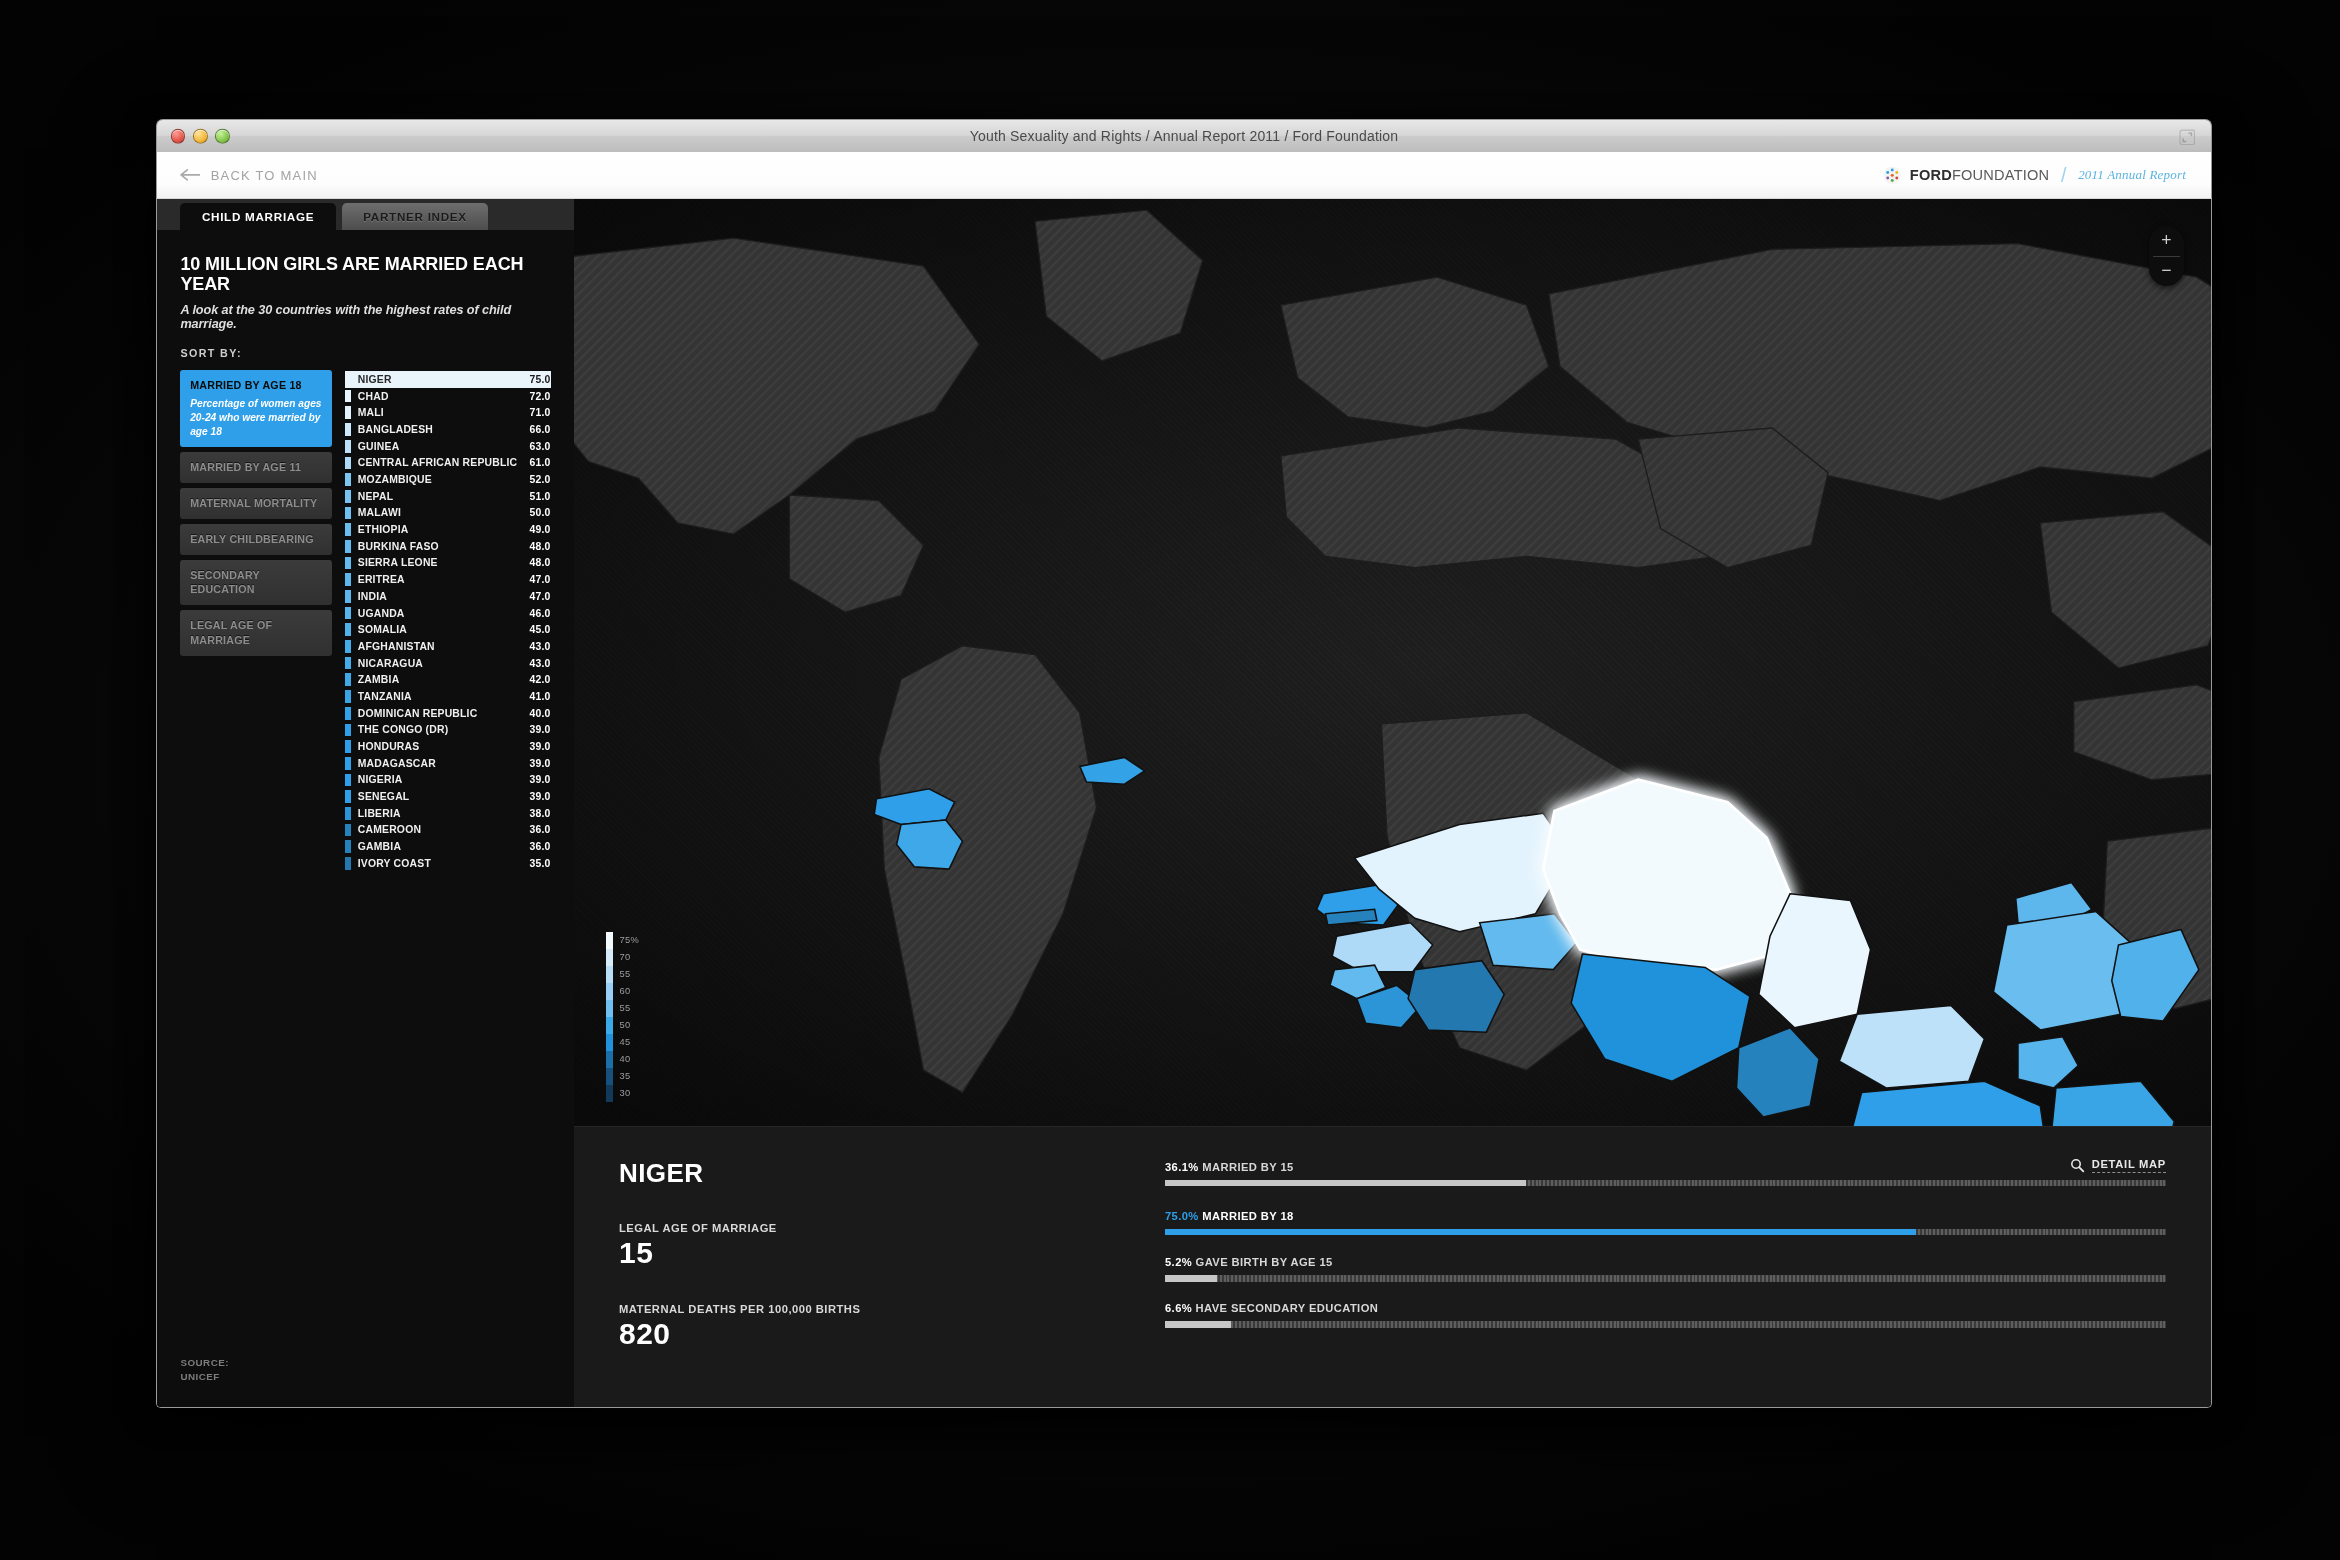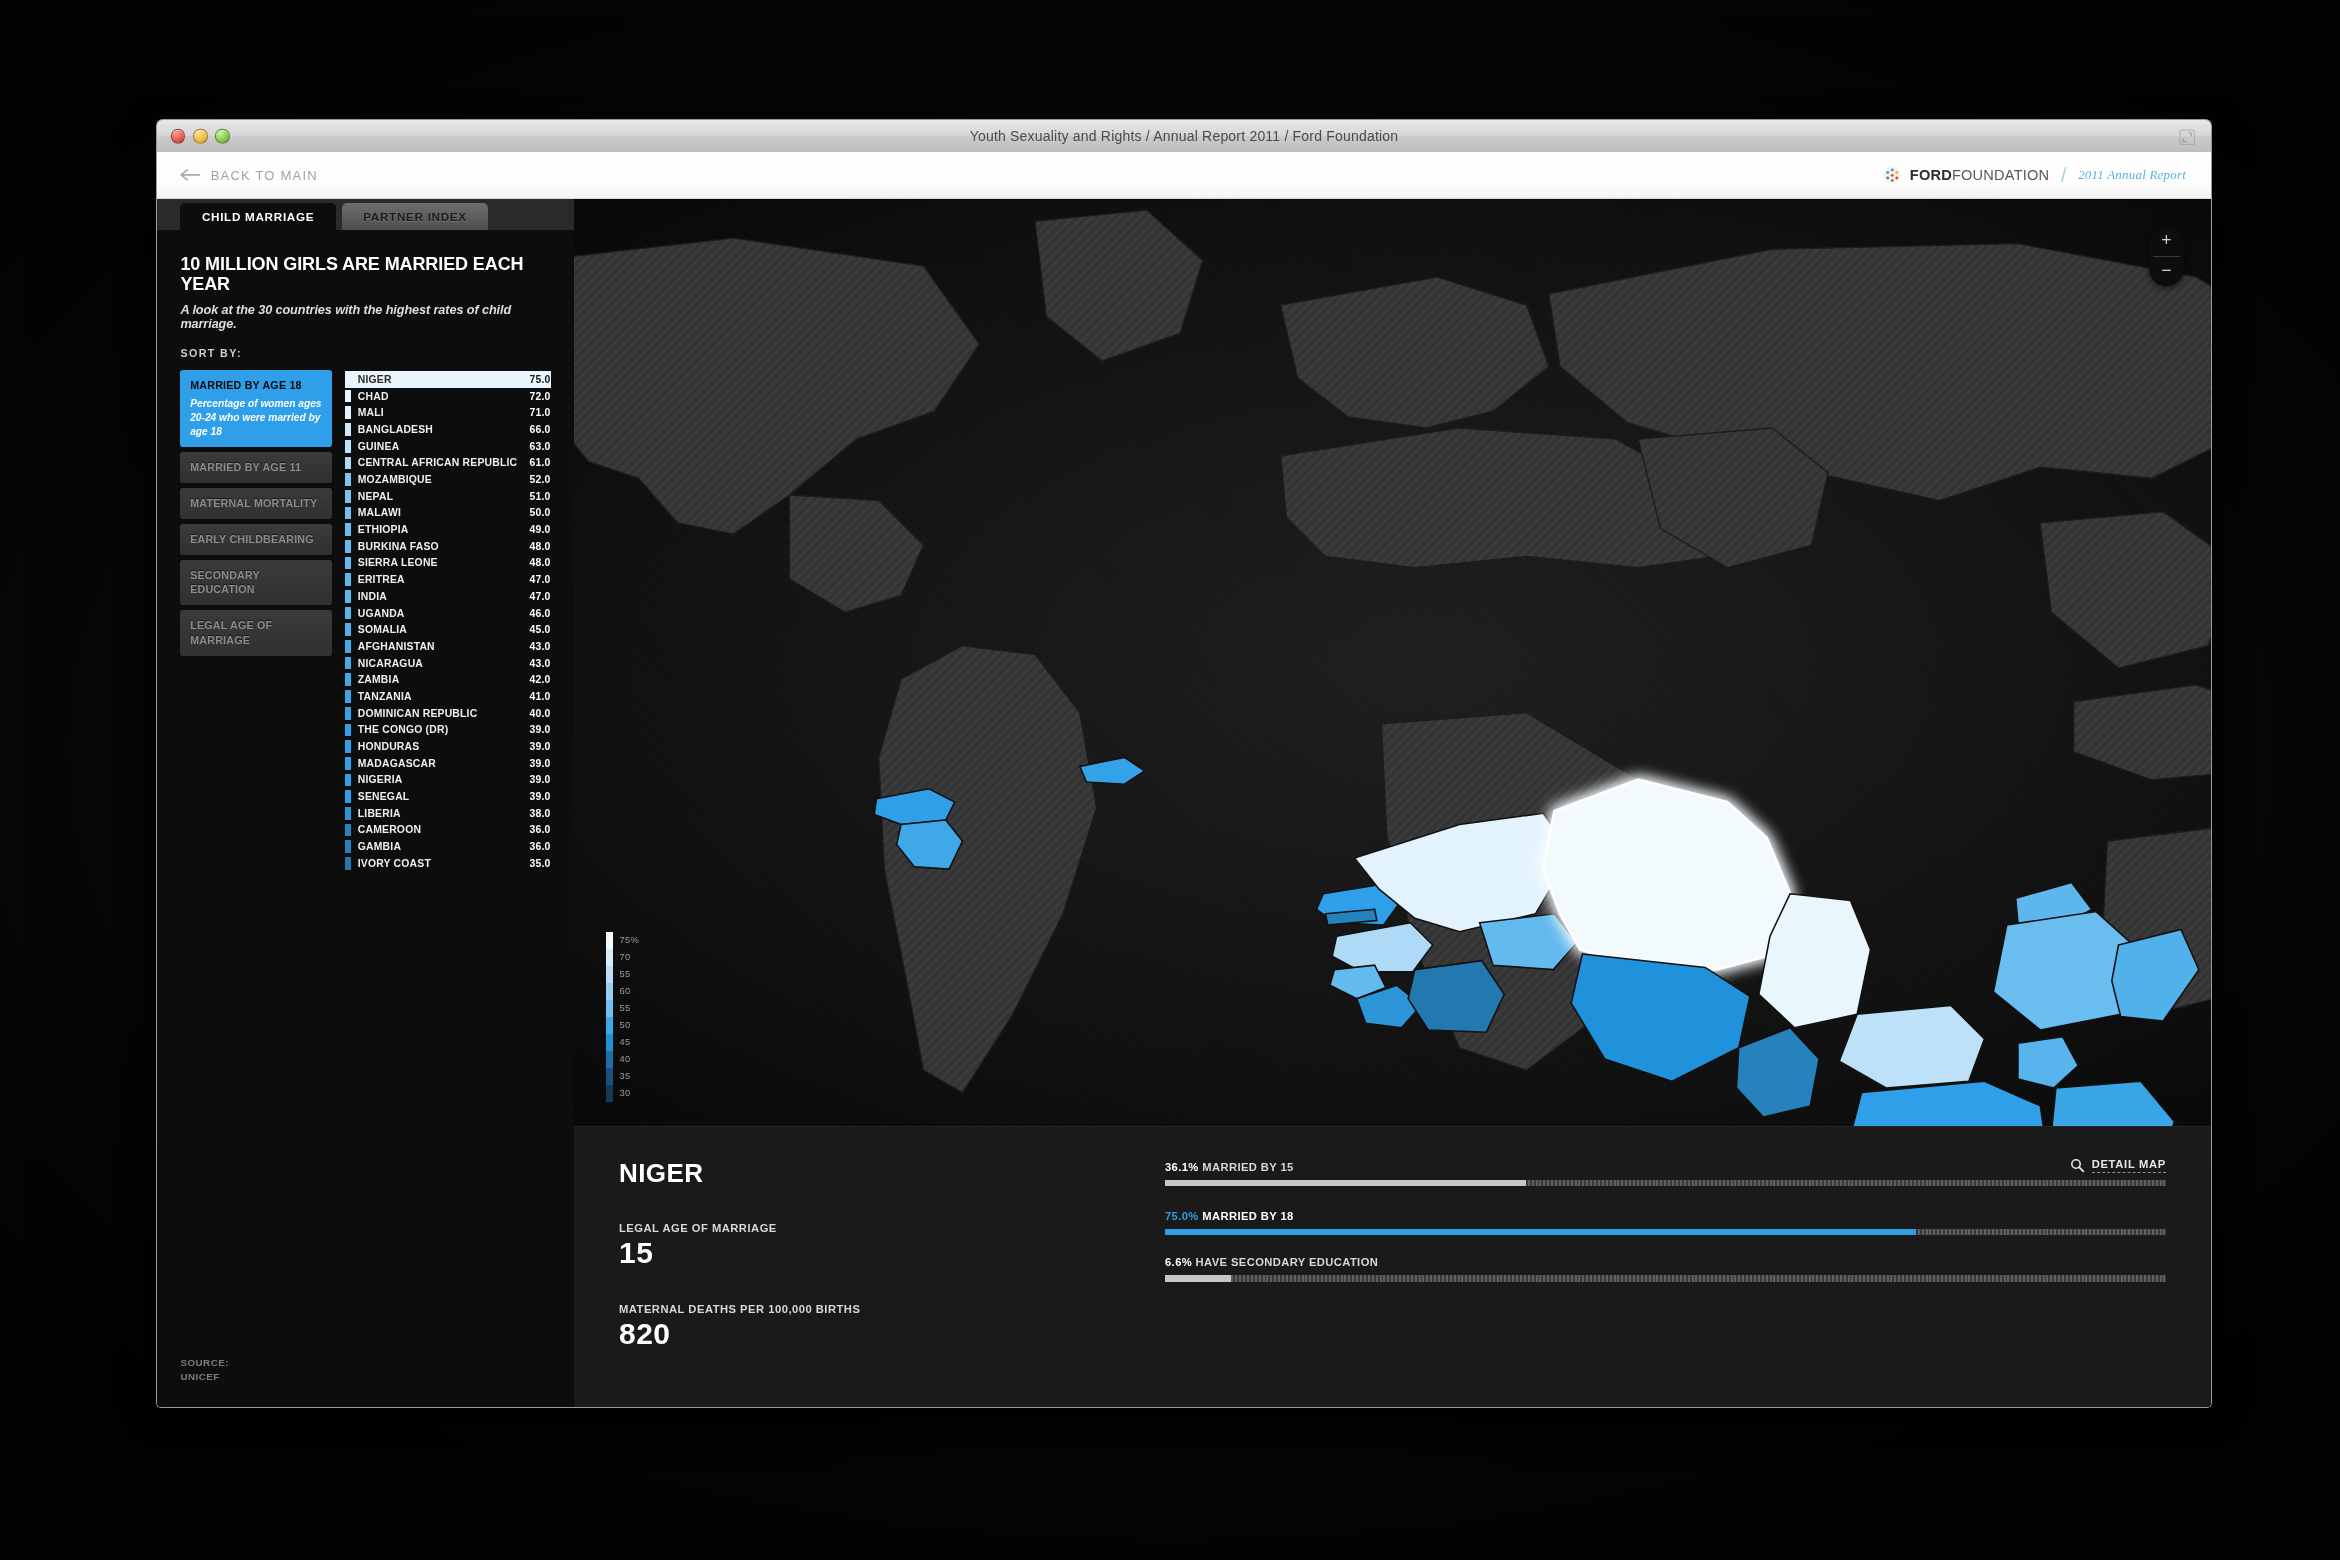--- a/index.html
+++ b/index.html
@@ -614,20 +614,26 @@
                     <div class="fill grey" style="width: 36.1%;"></div>
                   </div>
                 </div>
                 <div class="bar-item">
                   <div class="bar-head"><span class="pct blue">75.0% </span><span class="txt blue">MARRIED BY 18</span></div>
                   <div class="track">
                     <div class="fill blue" style="width: 75%;"></div>
                   </div>
                 </div>
                 <div class="bar-item">
+                  <div class="bar-head"><span class="pct white">5.2% </span><span class="txt">GAVE BIRTH BY AGE 15</span></div>
+                  <div class="track">
+                    <div class="fill grey" style="width: 5.2%;"></div>
+                  </div>
+                </div>
+                <div class="bar-item">
                   <div class="bar-head"><span class="pct white">6.6% </span><span class="txt">HAVE SECONDARY EDUCATION</span></div>
                   <div class="track">
                     <div class="fill grey" style="width: 6.6%;"></div>
                   </div>
                 </div>
               </div>
           </div>
         </div>
 
       </div>

